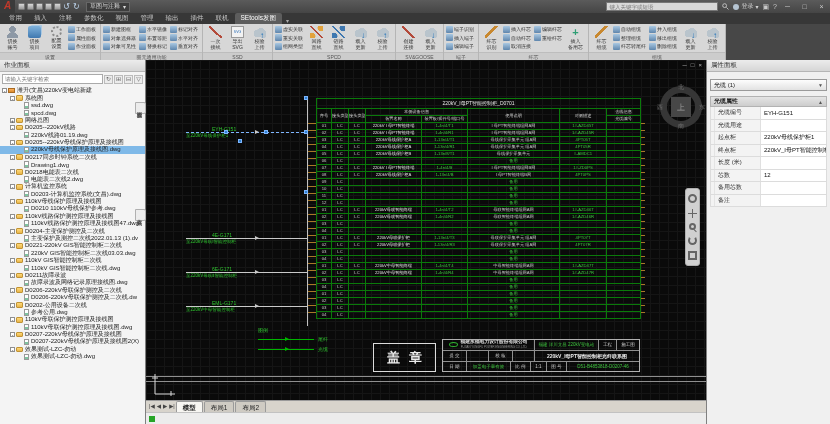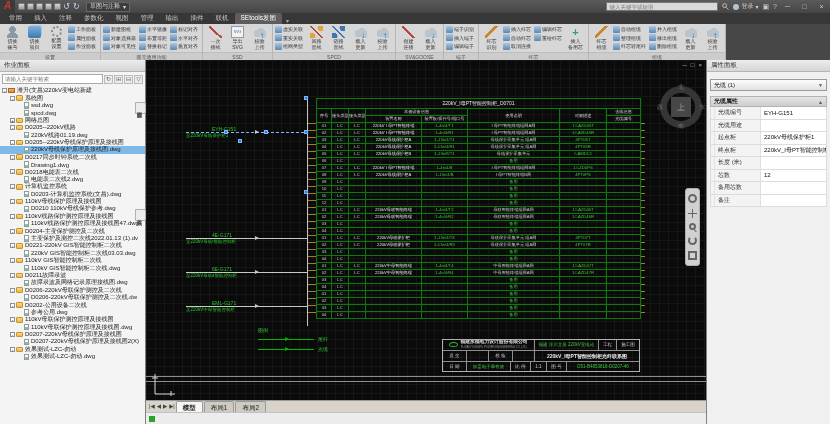--- a/index.html
+++ b/index.html
@@ -999,20 +999,23 @@
         <div class="legrow">
               <span class="legline"></span>
               <span>尾纤</span>
             </div>
             <div class="legrow">
               <span class="legline"></span>
               <span>光缆</span>
             </div>
           </div>
 
+        <div class="stamp">
+          <span>盖章</span>
+        </div>
 
         <div class="tblock">
           <div class="tb-r" style="flex:1.1">
             <div class="tb-c companycell">
               <span class="colo"></span>
               <span class="cotext">
                 <span class="cname">福建永福电力设计股份有限公司</span>
                 <span class="cen">FUJIAN YONGFU POWER ENGINEERING CO.,LTD.</span>
               </span>
             </div>

